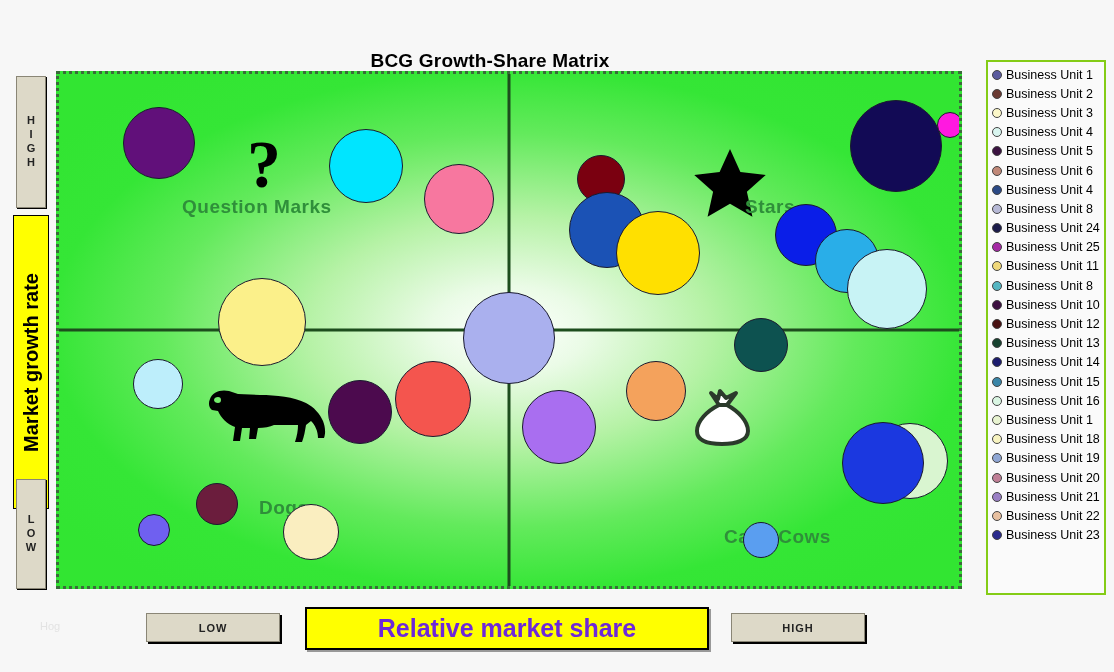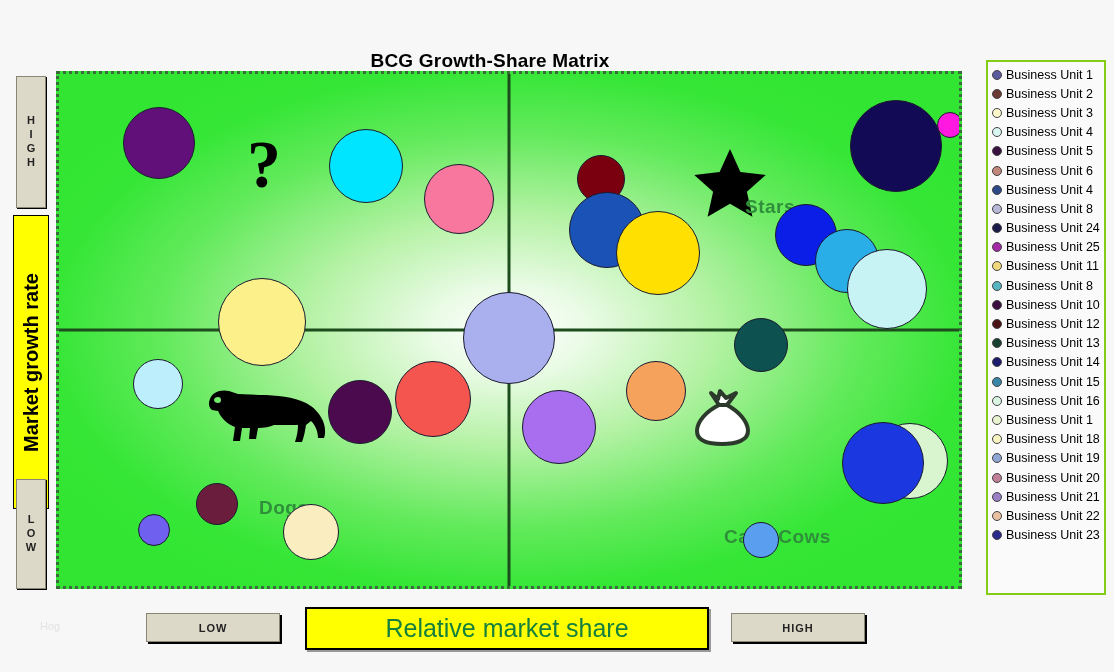--- a/index.html
+++ b/index.html
@@ -59,21 +59,21 @@
   .bot-box{
     position:absolute;top:613px;height:27px;
     background:#ddd9c8;border:1px solid #8a8676;box-shadow:2px 2px 0 #000;
     display:flex;align-items:center;justify-content:center;
     font-size:11px;font-weight:bold;color:#222;letter-spacing:1px;
   }
   #xlabel-box{
     position:absolute;left:305px;top:607px;width:400px;height:39px;
     background:#ffff00;border:2px solid #000;box-shadow:2px 2px 0 #999;
     display:flex;align-items:center;justify-content:center;
-    font-size:25px;font-weight:normal;color:#15803d;
+    font-size:25px;font-weight:bold;color:#6d28d9;
   }
   
   #legend{
     position:absolute;left:986px;top:60px;width:120px;height:535px;
     background:#fafafa;border:2px solid #84cc16;
     padding:3px 0 0 4px;box-sizing:border-box;
   }
   .legend-row{display:flex;align-items:center;height:19.2px;}
   .legend-dot{
     width:8px;height:8px;border-radius:50%;border:1px solid #444;
@@ -99,20 +99,21 @@
 
 <div class="side-box" id="y-low-box" style="left:16px;top:479px;width:28px;height:108px;">
   <span>LOW</span>
 </div>
 
 <div id="plot-area">
   <div id="divider-v"></div>
   <div id="divider-h"></div>
 
   <div class="quad-icon" style="left:188px;top:56px;font-size:68px;font-weight:bold;font-family:'Liberation Serif',serif;">?</div>
+  <div class="quad-label" style="left:123px;top:122px;">Question Marks</div>
 
   <div class="quad-icon" style="left:630px;top:70px;">
     <svg width="82" height="78" viewBox="0 0 24 24" aria-hidden="true">
       <path fill="#000" d="M12 1.5 L15.2 8.6 L23 9.5 L17.2 14.7 L18.9 22.4 L12 18.4 L5.1 22.4 L6.8 14.7 L1 9.5 L8.8 8.6 Z"></path>
     </svg>
   </div>
   <div class="quad-label" style="left:686px;top:122px;">Stars</div>
 
   <div class="quad-icon" style="left:143px;top:307px;">
     <svg width="136" height="72" viewBox="0 0 136 72" aria-hidden="true">

